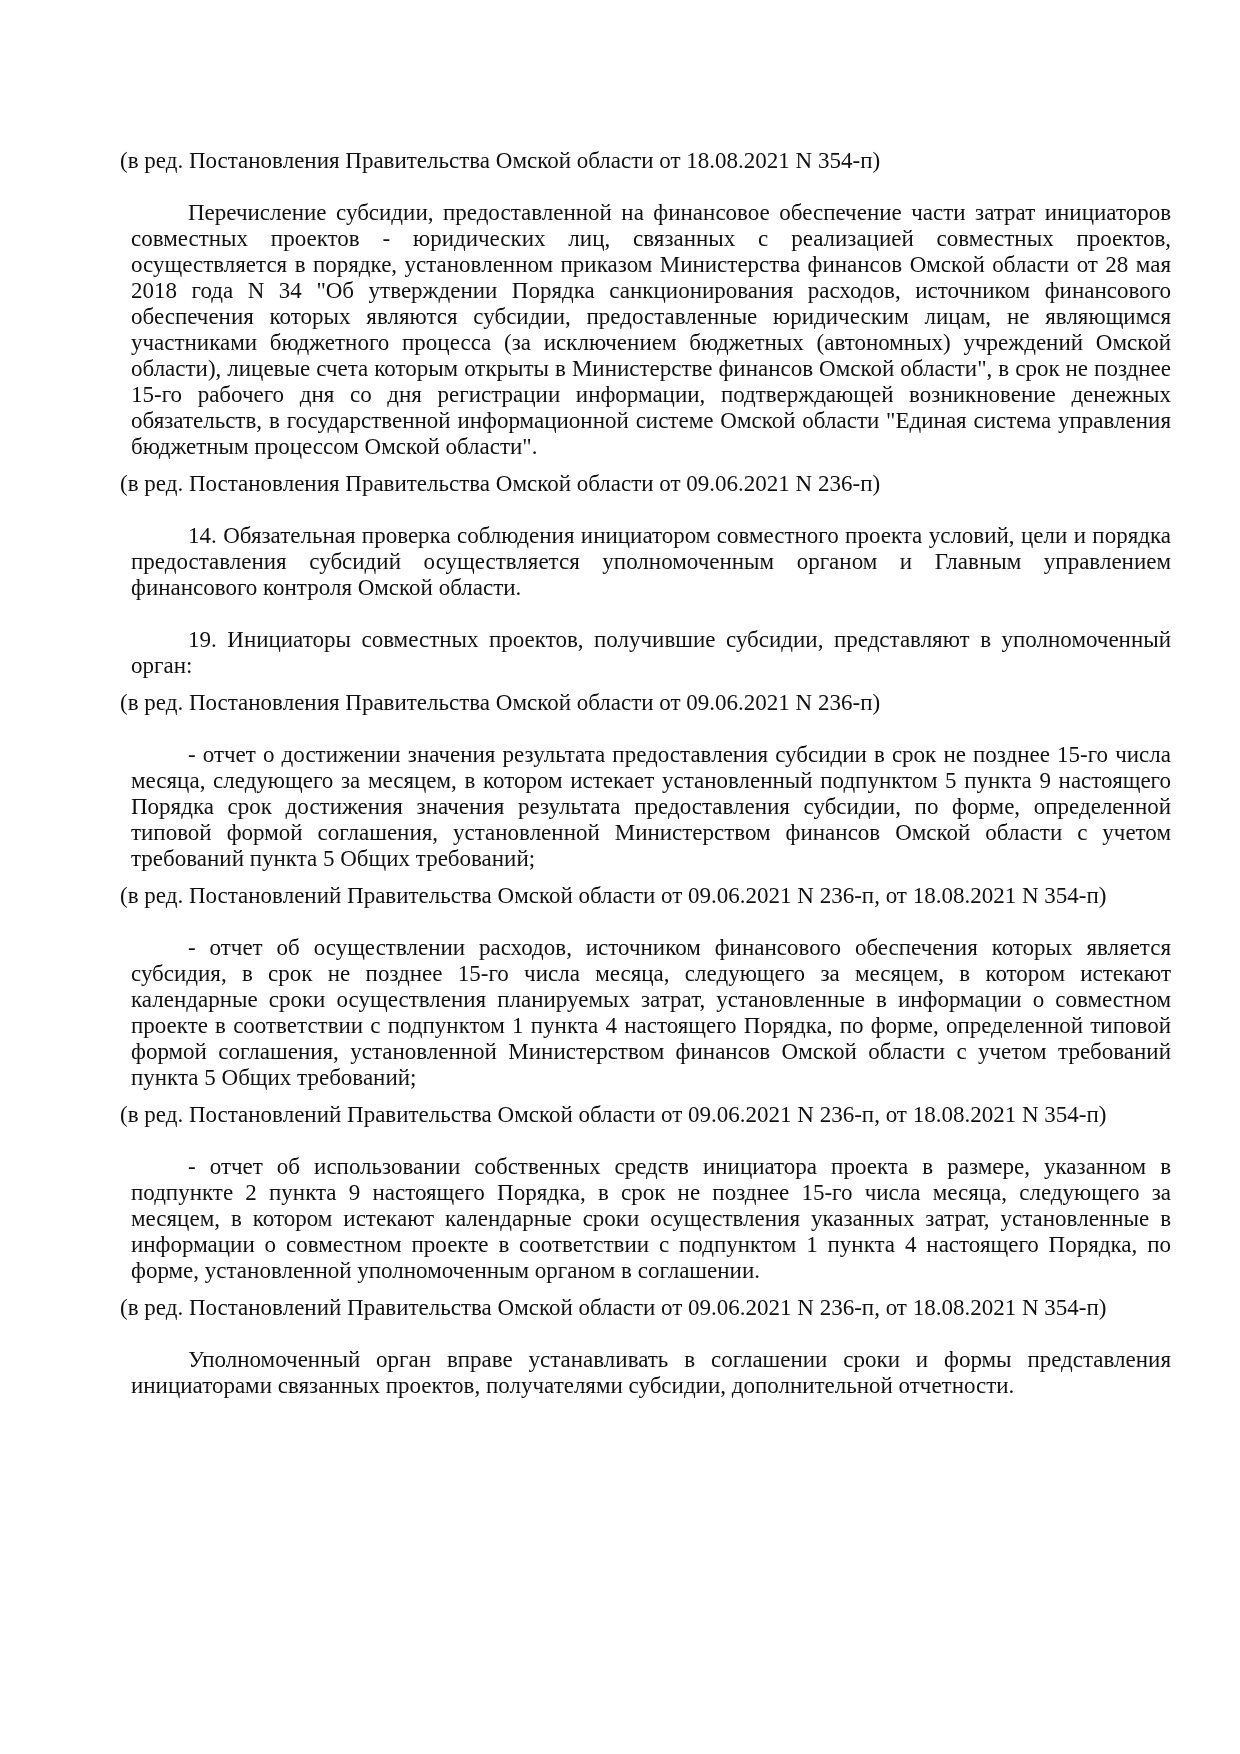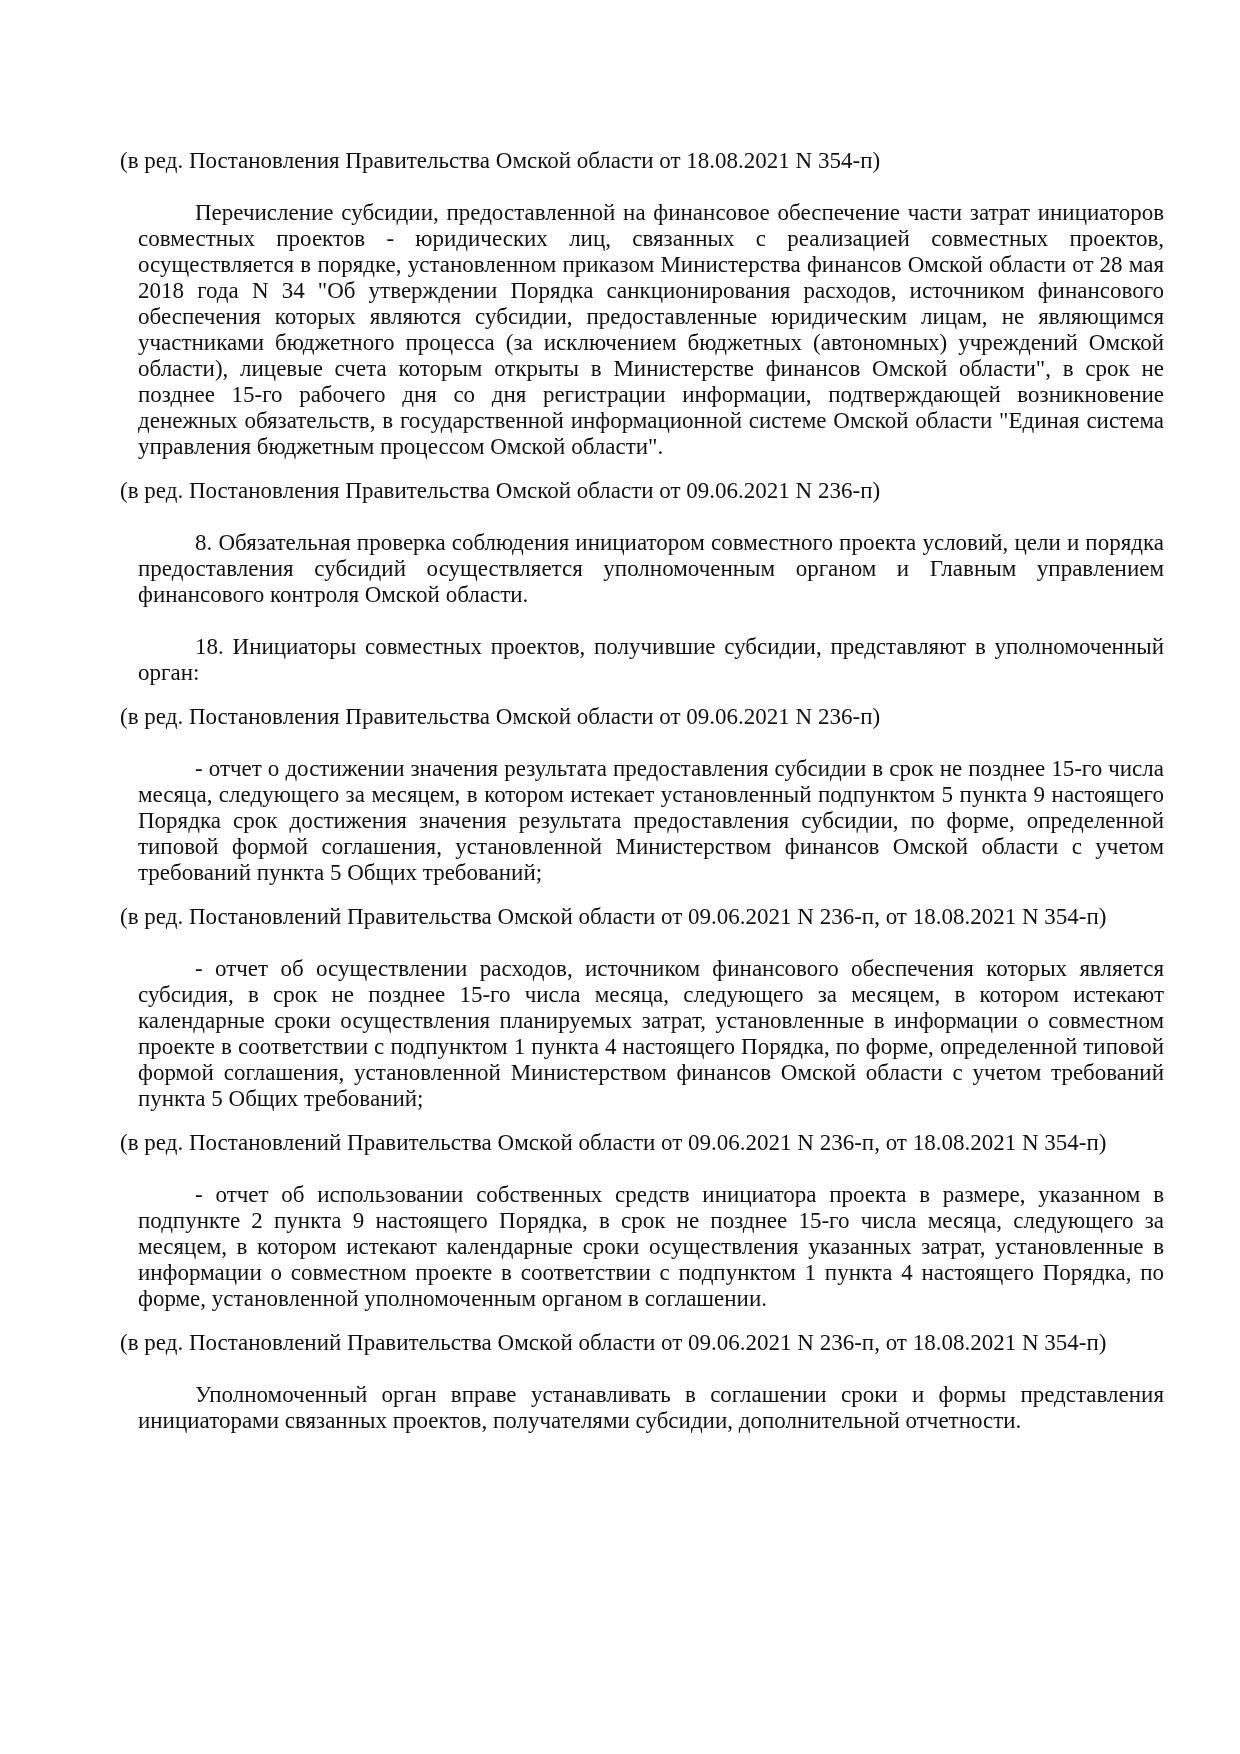--- a/index.html
+++ b/index.html
@@ -17,21 +17,21 @@
     }
     .page {
       position: absolute;
       left: 120px;
       top: 148px;
       width: 1062px;
       font-size: 23px;
       line-height: 26px;
     }
     .block {
-      margin: 18px;
+      margin: 11px;
       text-align: justify;
       text-align-last: left;
     }
     .indent {
       text-indent: 57px;
     }
     .gap {
       margin-top: 26px;
     }
     .cite {
@@ -46,25 +46,25 @@
 <div class="page">
 
   <p class="cite">(в ред. Постановления Правительства Омской области от 18.08.2021 N 354-п)</p>
 
   <div class="gap">
     <p class="block indent">Перечисление субсидии, предоставленной на финансовое обеспечение части затрат инициаторов совместных проектов - юридических лиц, связанных с реализацией совместных проектов, осуществляется в порядке, установленном приказом Министерства финансов Омской области от 28 мая 2018 года N 34 "Об утверждении Порядка санкционирования расходов, источником финансового обеспечения которых являются субсидии, предоставленные юридическим лицам, не являющимся участниками бюджетного процесса (за исключением бюджетных (автономных) учреждений Омской области), лицевые счета которым открыты в Министерстве финансов Омской области", в срок не позднее 15-го рабочего дня со дня регистрации информации, подтверждающей возникновение денежных обязательств, в государственной информационной системе Омской области "Единая система управления бюджетным процессом Омской области".</p>
     <p class="cite">(в ред. Постановления Правительства Омской области от 09.06.2021 N 236-п)</p>
   </div>
 
   <div class="gap">
-    <p class="block indent">8. Обязательная проверка соблюдения инициатором совместного проекта условий, цели и порядка предоставления субсидий осуществляется уполномоченным органом и Главным управлением финансового контроля Омской области.</p>
+    <p class="block indent">14. Обязательная проверка соблюдения инициатором совместного проекта условий, цели и порядка предоставления субсидий осуществляется уполномоченным органом и Главным управлением финансового контроля Омской области.</p>
   </div>
 
   <div class="gap">
-    <p class="block indent">18. Инициаторы совместных проектов, получившие субсидии, представляют в уполномоченный орган:</p>
+    <p class="block indent">19. Инициаторы совместных проектов, получившие субсидии, представляют в уполномоченный орган:</p>
     <p class="cite">(в ред. Постановления Правительства Омской области от 09.06.2021 N 236-п)</p>
   </div>
 
   <div class="gap">
     <p class="block indent">- отчет о достижении значения результата предоставления субсидии в срок не позднее 15-го числа месяца, следующего за месяцем, в котором истекает установленный подпунктом 5 пункта 9 настоящего Порядка срок достижения значения результата предоставления субсидии, по форме, определенной типовой формой соглашения, установленной Министерством финансов Омской области с учетом требований пункта 5 Общих требований;</p>
     <p class="cite">(в ред. Постановлений Правительства Омской области от 09.06.2021 N 236-п, от 18.08.2021 N 354-п)</p>
   </div>
 
   <div class="gap">
     <p class="block indent">- отчет об осуществлении расходов, источником финансового обеспечения которых является субсидия, в срок не позднее 15-го числа месяца, следующего за месяцем, в котором истекают календарные сроки осуществления планируемых затрат, установленные в информации о совместном проекте в соответствии с подпунктом 1 пункта 4 настоящего Порядка, по форме, определенной типовой формой соглашения, установленной Министерством финансов Омской области с учетом требований пункта 5 Общих требований;</p>

